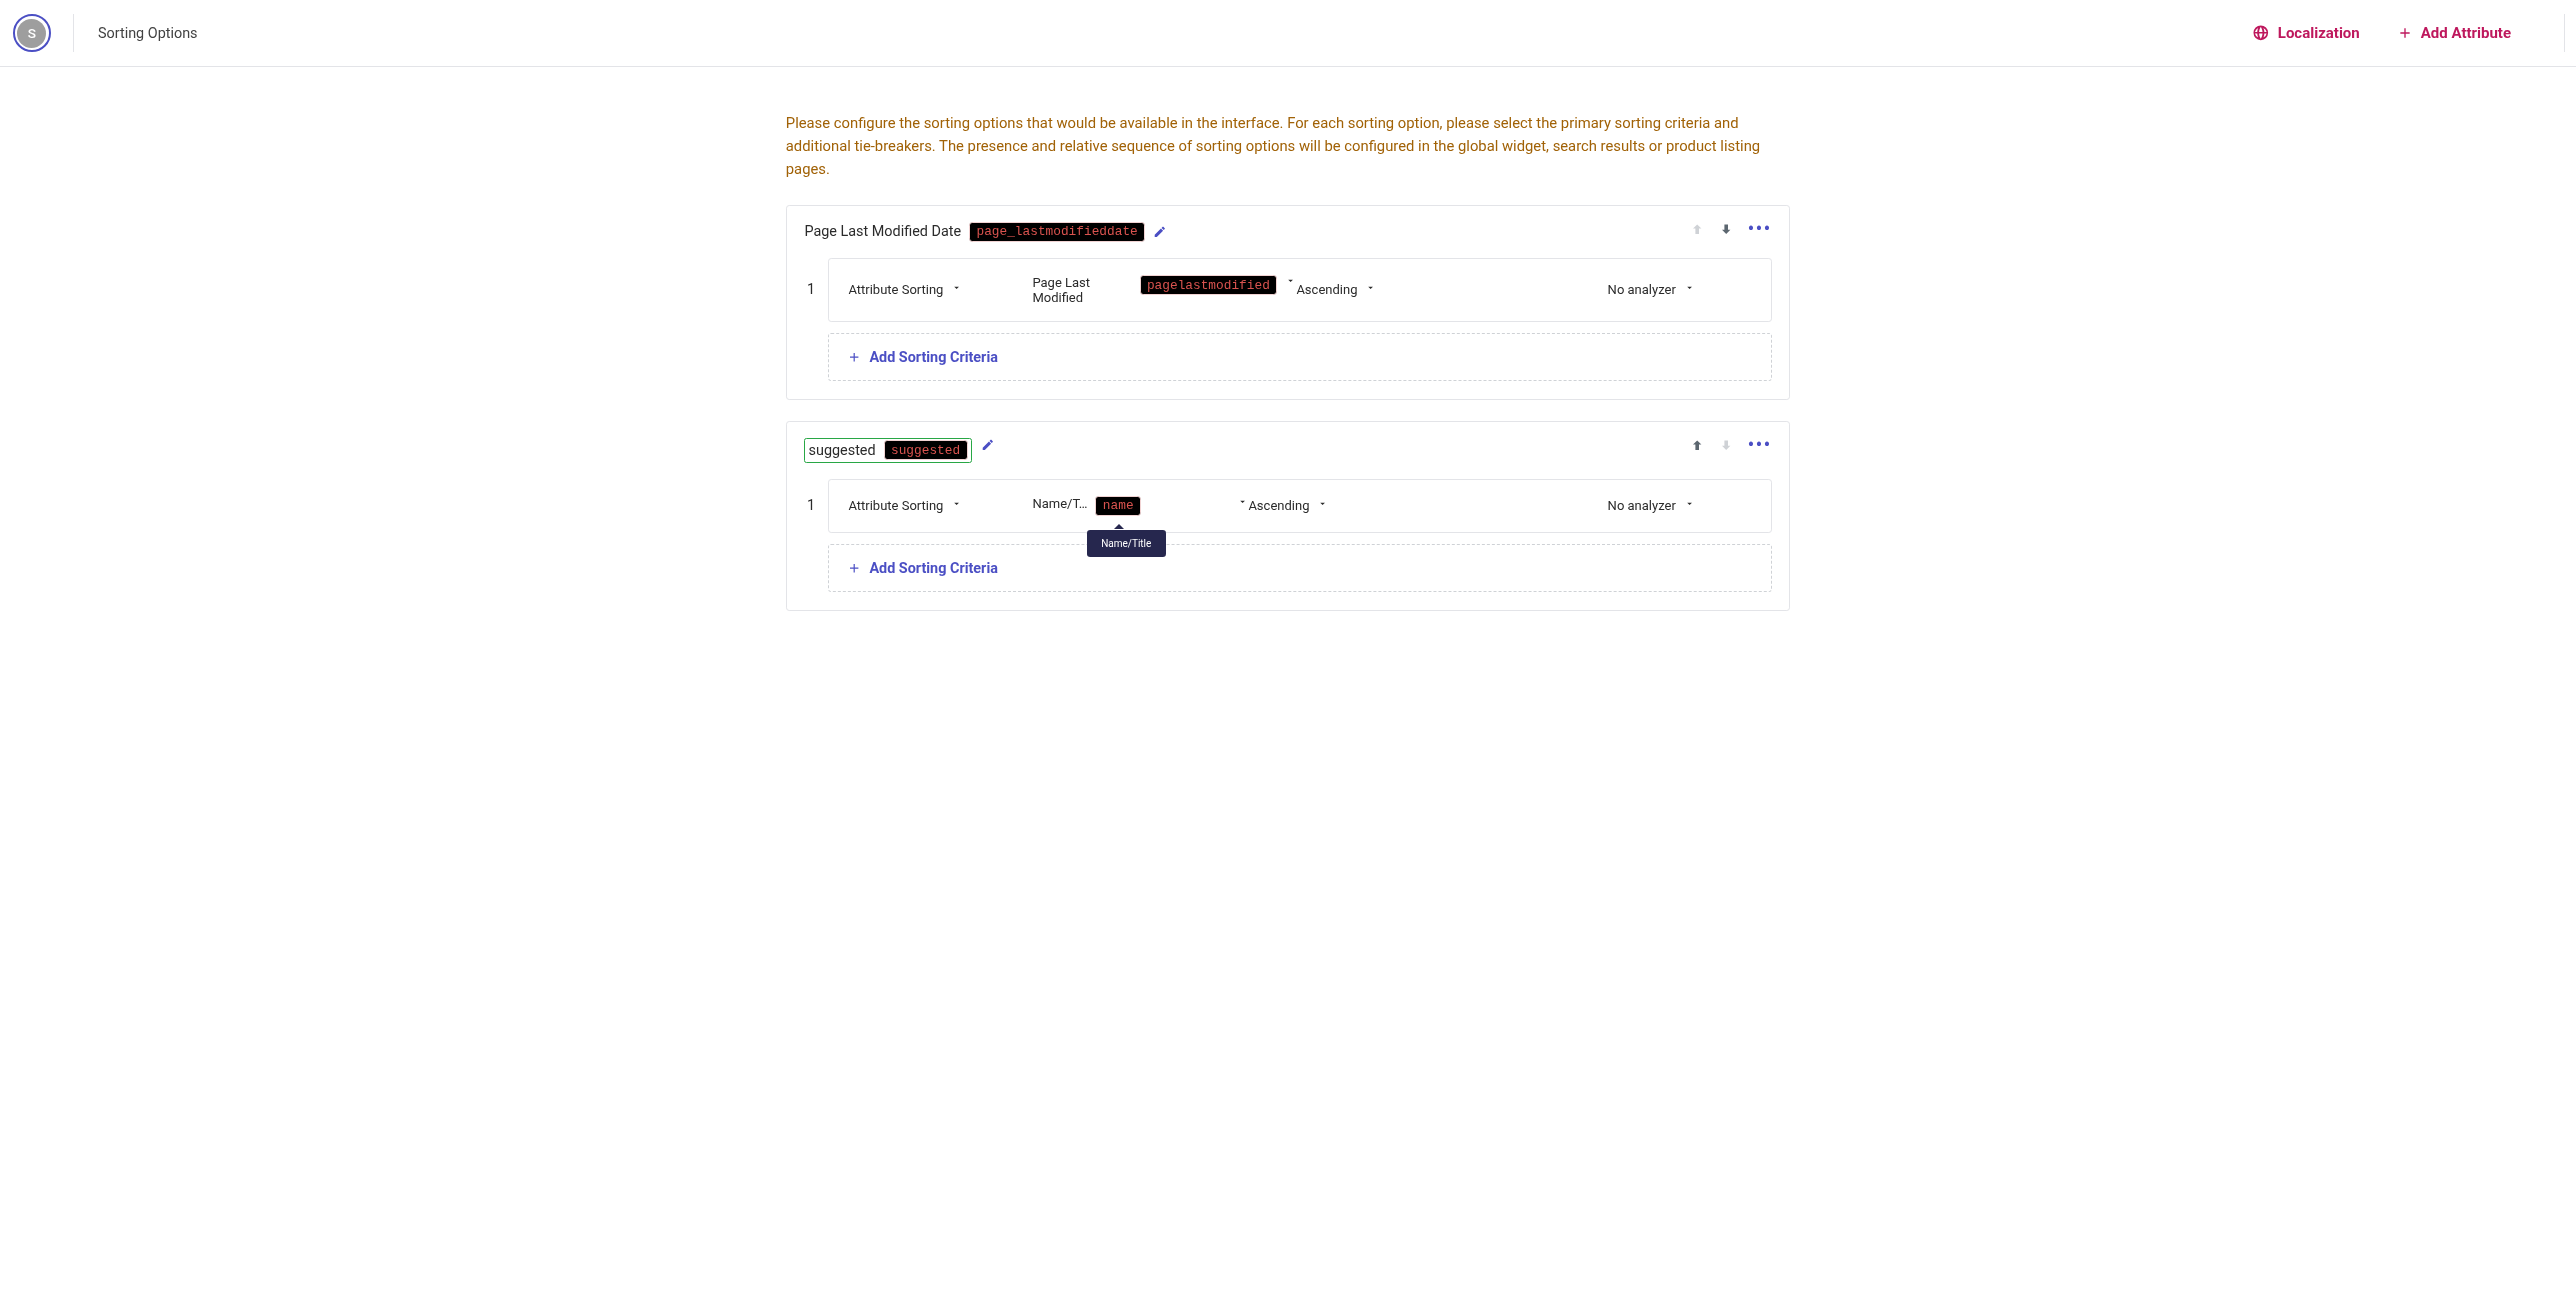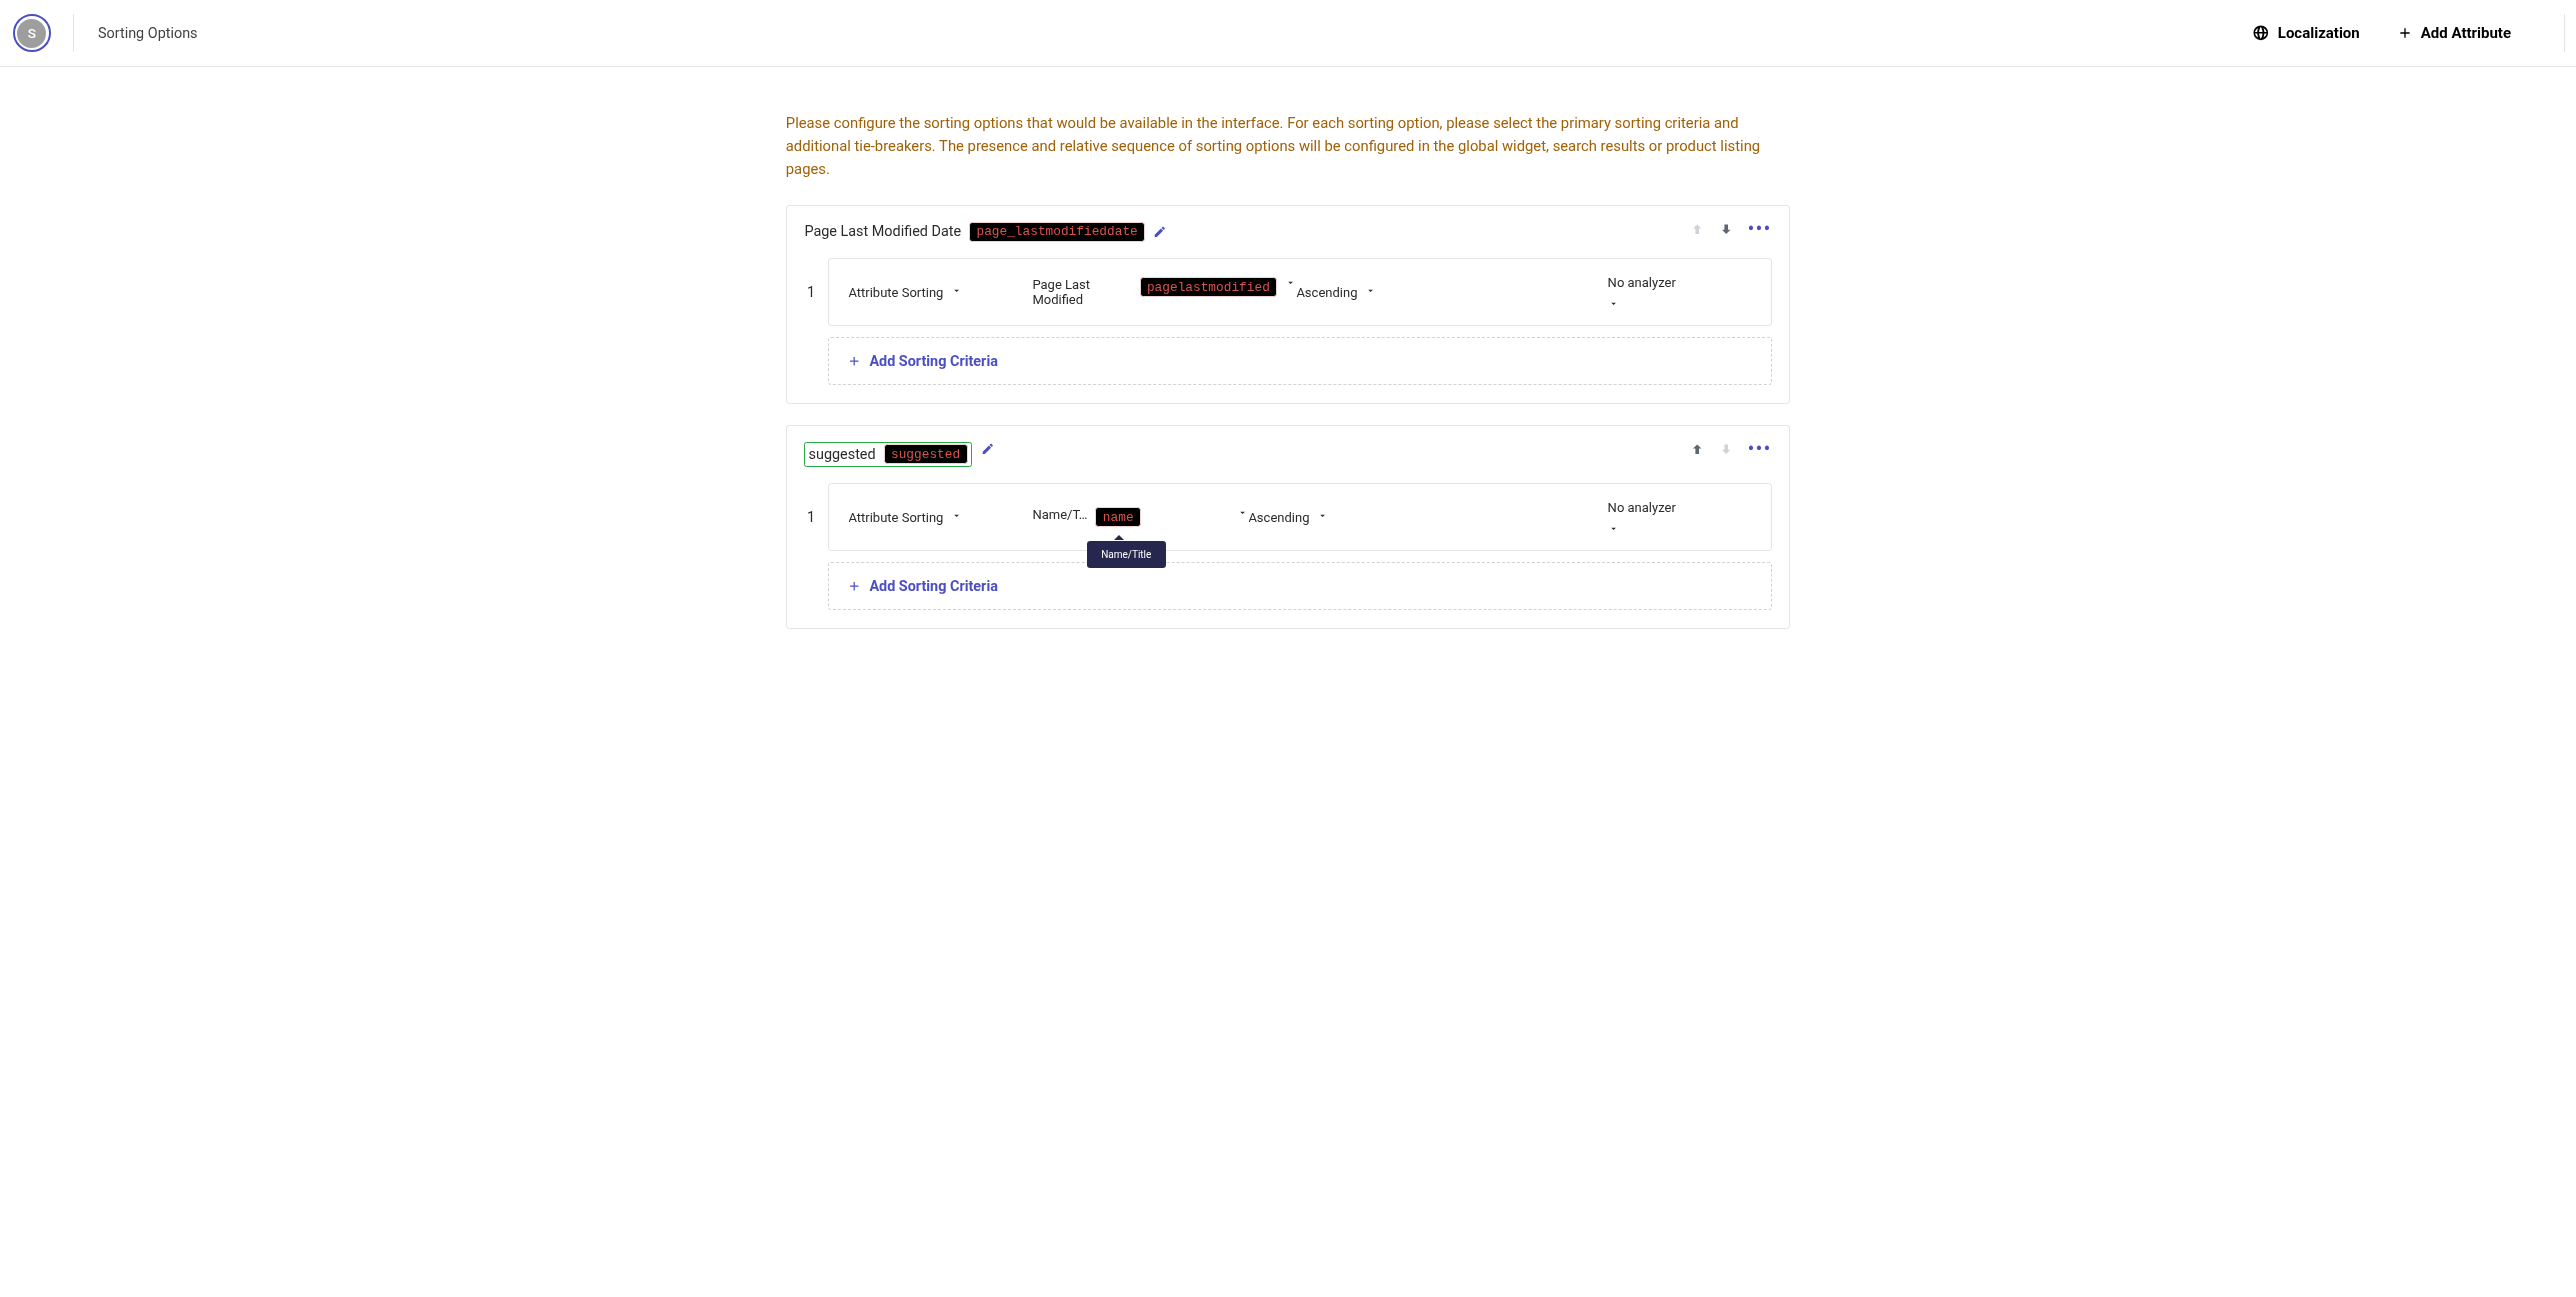--- a/index.html
+++ b/index.html
@@ -39,21 +39,21 @@
     background: #e3e4e8;
     margin-right: 24px;
   }
   .page-title {
     font-size: 14.4px;
     color: #424242;
   }
   .topbar-spacer { flex: 1; }
   .top-action {
     display: flex; align-items: center;
-    color: #000000;
+    color: #be185d;
     font-weight: 700;
     font-size: 15px;
     cursor: pointer;
     gap: 8px;
     margin-right: 37px;
   }
   .top-action:last-child { margin-right: 19px; }
   .top-action .icon { display: flex; align-items: center; justify-content: center; }
   .vdivider-right {
     width: 0.8px; height: 38px;
@@ -143,21 +143,21 @@
   }
   .cell {
     display: flex; align-items: flex-start; gap: 8px;
     color: #2b2b2b;
   }
   .cell.drop { cursor: pointer; }
   .chev { color: #2b2b2b; display:flex; align-items:center; }
   .cell-1 { width: 184px; }
   .cell-2 { width: 264px; position: relative; }
   .cell-3 { width: 176px; }
-  .cell-4 { width: 144px; flex-direction: column; }
+  .cell-4 { width: 144px; }
 
   .ellipsis-label {
     max-width: 69px;
     white-space: nowrap;
     overflow: hidden;
     text-overflow: ellipsis;
     display: inline-block;
   }
 
   .tooltip {

